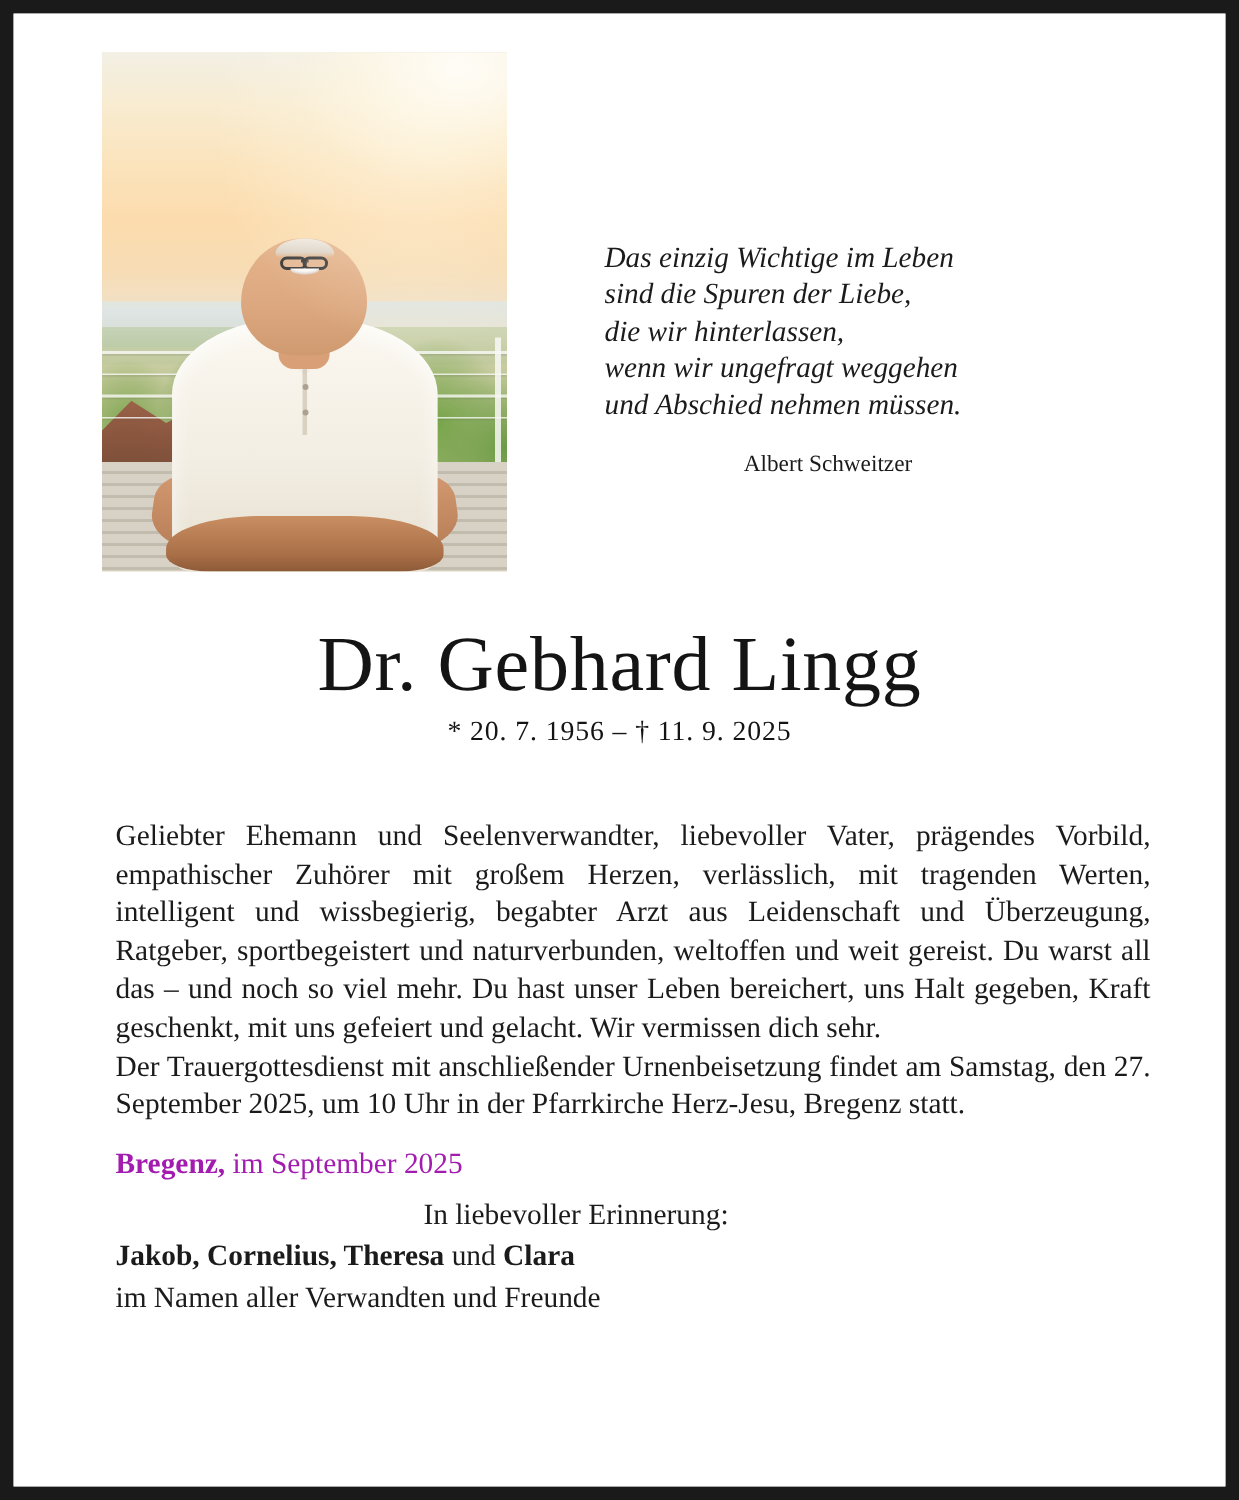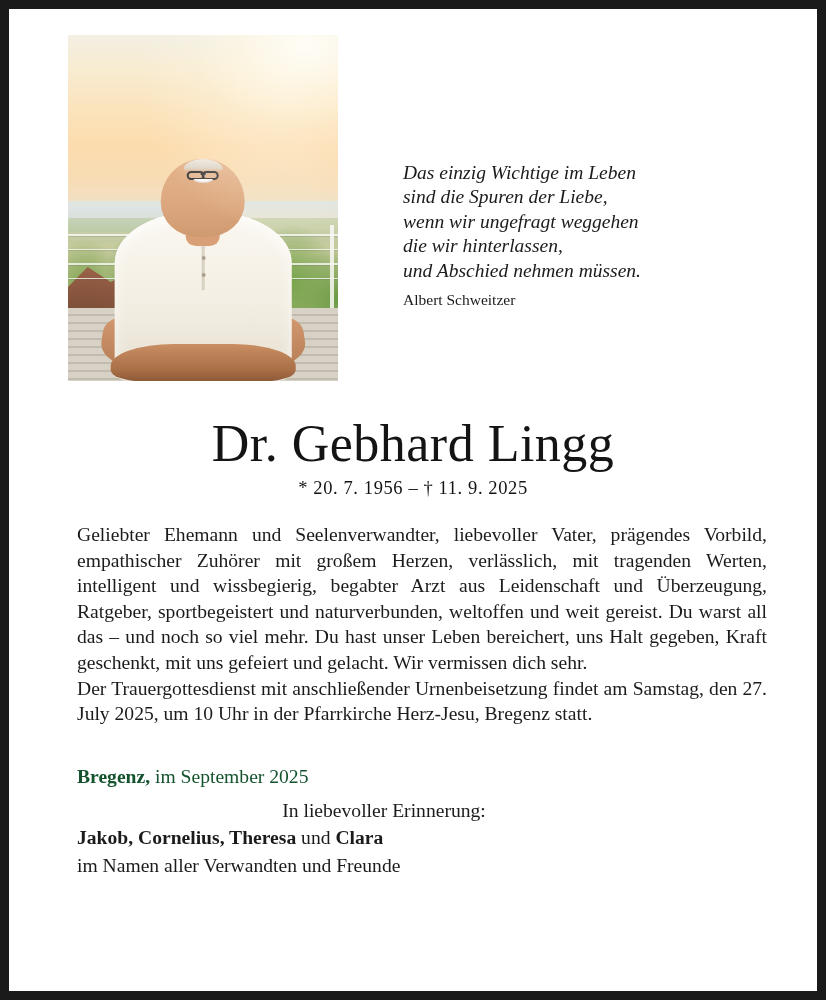--- a/index.html
+++ b/index.html
@@ -231,24 +231,24 @@
     width: 370px;
   }
   .quote-line {
     font-style: italic;
     font-size: 19.5px;
     line-height: 24.4px;
     color: #1b1b1b;
     white-space: nowrap;
   }
   .quote-author {
-    margin-top: 8px;
+    margin-top: 18px;
     font-size: 15.5px;
     color: #1b1b1b;
-    text-align: left;
+    text-align: center;
     padding-right: 72px;
   }
 
   
   .name-block {
     position: absolute;
     left: 0; right: 0;
     top: 406px;
     text-align: center;
   }
@@ -263,39 +263,39 @@
     font-size: 18.5px;
     font-weight: normal;
     letter-spacing: .6px;
     color: #141414;
   }
 
   
   .body-block {
     position: absolute;
     left: 68px;
-    top: 513px;
+    top: 536px;
     width: 690px;
   }
   .para {
     font-size: 19.6px;
     line-height: 25.6px;
     color: #1b1b1b;
     text-align: justify;
     text-justify: inter-word;
     margin: 0;
   }
 
   .place-line {
     position: absolute;
     left: 68px;
     top: 755px;
     font-size: 19.6px;
     line-height: 25.6px;
-    color: #14532d;
+    color: #a21caf;
   }
   .place-line b { font-weight: bold; }
 
   
   .family-block {
     position: absolute;
     left: 68px;
     right: 68px;
     top: 789px;
   }
@@ -382,34 +382,34 @@
           </div>
           <div class="forearms"></div>
         </div>
         <div class="photo-shade"></div>
       </div>
     </div>
 
     <div class="quote-block">
       <div class="quote-line">Das einzig Wichtige im Leben</div>
       <div class="quote-line">sind die Spuren der Liebe,</div>
+      <div class="quote-line">die wir hinterlassen,</div>
       <div class="quote-line">wenn wir ungefragt weggehen</div>
-      <div class="quote-line">die wir hinterlassen,</div>
       <div class="quote-line">und Abschied nehmen müssen.</div>
       <div class="quote-author">Albert Schweitzer</div>
     </div>
 
     <div class="name-block">
       <div class="deceased-name">Dr. Gebhard Lingg</div>
       <div class="life-dates">* 20. 7. 1956 – † 11. 9. 2025</div>
     </div>
 
     <div class="body-block">
       <p class="para">Geliebter Ehemann und Seelenverwandter, liebevoller Vater, prägendes Vorbild, empathischer Zuhörer mit großem Herzen, verlässlich, mit tragenden Werten, intelligent und wissbegierig, begabter Arzt aus Leidenschaft und Überzeugung, Ratgeber, sportbegeistert und naturverbunden, weltoffen und weit gereist. Du warst all das – und noch so viel mehr. Du hast unser Leben bereichert, uns Halt gegeben, Kraft geschenkt, mit uns gefeiert und gelacht. Wir vermissen dich sehr.</p>
-      <p class="para">Der Trauergottesdienst mit anschließender Urnenbeisetzung findet am Samstag, den 27. July 2025, um 10 Uhr in der Pfarrkirche Herz-Jesu, Bregenz statt.</p>
+      <p class="para">Der Trauergottesdienst mit anschließender Urnenbeisetzung findet am Samstag, den 27. September 2025, um 10 Uhr in der Pfarrkirche Herz-Jesu, Bregenz statt.</p>
     </div>
 
     <div class="place-line"><b>Bregenz,</b><span> im September 2025</span></div>
 
     <div class="family-block">
       <div class="family-head">In liebevoller Erinnerung:</div>
       <div class="family-row">
         <div class="family-names"><span>Jakob, Cornelius, Theresa</span><span class="plain"> und </span><span>Clara</span></div>
       </div>
       <div class="family-foot">im Namen aller Verwandten und Freunde</div>

